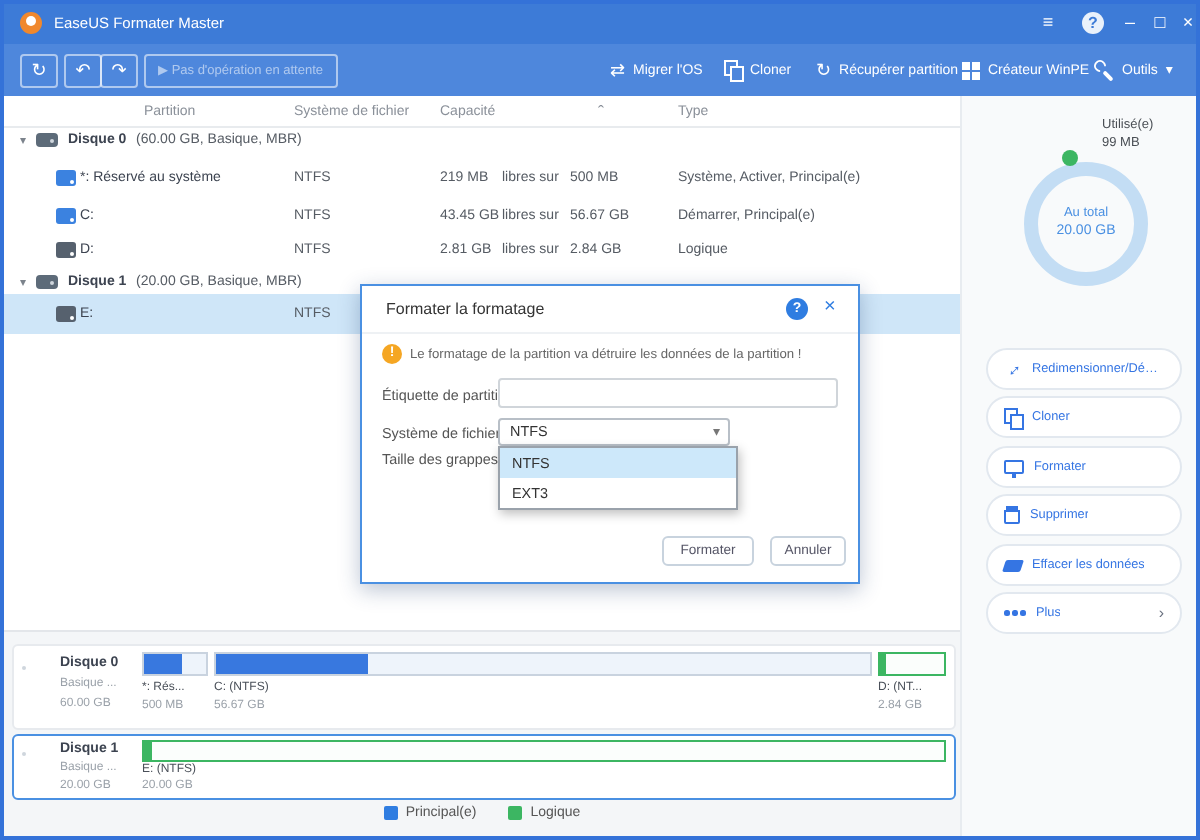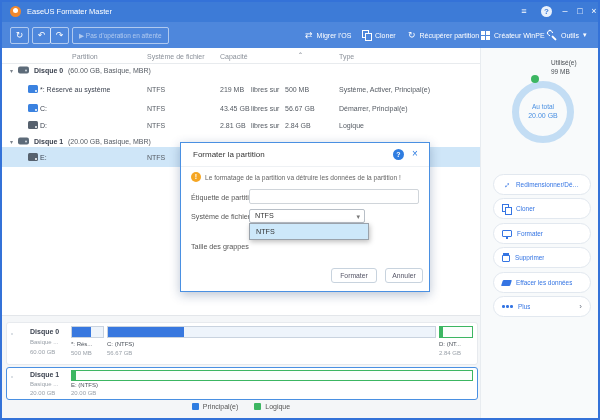--- a/index.html
+++ b/index.html
@@ -292,40 +292,41 @@
           <span>Principal(e)</span>
         </span>
       <span class="lgitem">
           <span class="sqr" style="background:#3cb662"></span>
           <span>Logique</span>
         </span>
     </div>
   </div>
 
   <div class="abs dialog">
-    <span class="abs dtitle">Formater la partition</span>
+    <span class="abs dtitle">Formater la formatage</span>
     <span class="abs dhelp">?</span>
     <span class="abs dclose">×</span>
     <div class="abs ddiv"></div>
 
     <span class="abs dwarnic">!</span>
     <span class="abs dwarn">Le formatage de la partition va détruire les données de la partition !</span>
 
     <span class="abs dlab" style="top:50px">Étiquette de partition</span>
     <input class="abs dinput" value="" style="">
 
     <span class="abs dlab" style="top:69px">Système de fichier</span>
     <div class="abs dselect">
       <span>NTFS</span>
       <span class="vchev">▾</span>
     </div>
 
-    <span class="abs dlab" style="top:99px">Taille des grappes</span>
+    <span class="abs dlab" style="top:82px">Taille des grappes</span>
 
     <div class="abs dbtn" style="left:150px;width:46px">Formater</div>
     <div class="abs dbtn" style="left:204px;width:38px">Annuler</div>
 
     <div class="abs dropdown">
       <div class="opt hl">NTFS</div>
+      <div class="opt">EXT3</div>
     </div>
   </div>
 
 </div>
 
 </body></html>

